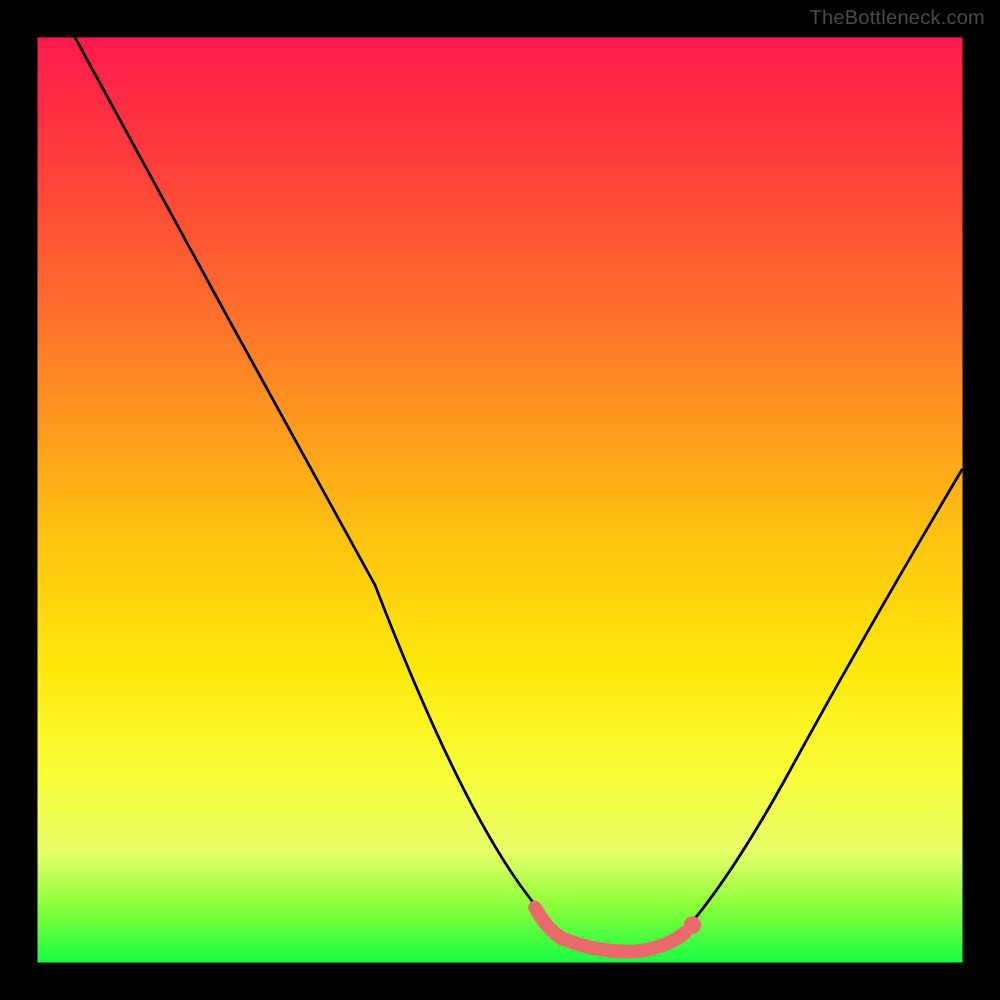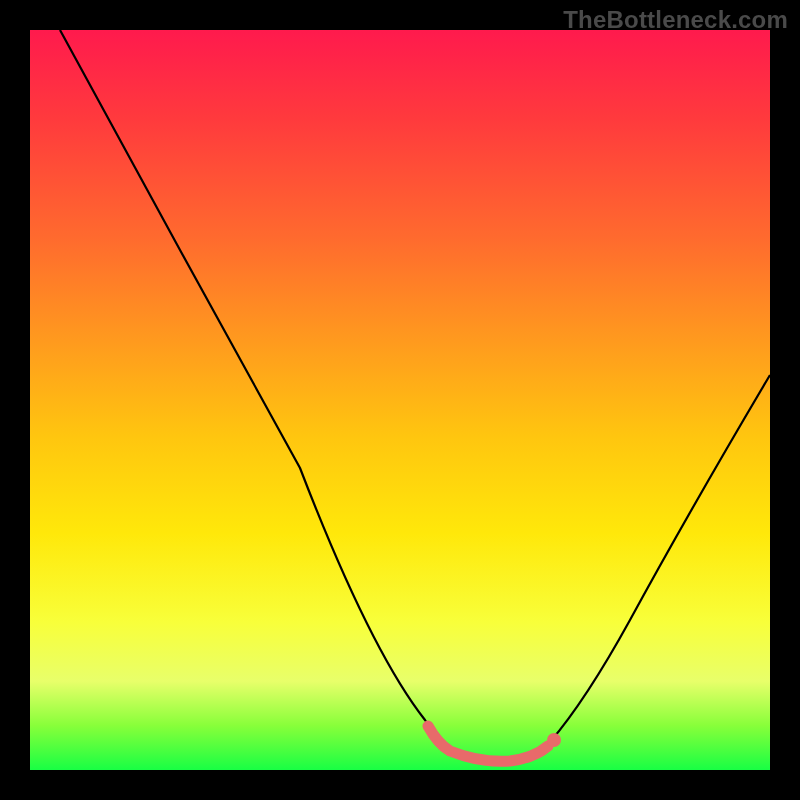--- a/index.html
+++ b/index.html
@@ -36,22 +36,22 @@
       #e8ff6a 88%,
       #88ff3a 94%,
       #18ff44 100%
     );
   }
   .watermark {
     position: absolute;
     top: 6px;
     right: 12px;
     color: #4a4a4a;
-    font-size: 24px;
-    font-weight: 700;
+    font-size: 16px;
+    font-weight: 400;
     letter-spacing: 0.2px;
     user-select: none;
   }
   svg.overlay {
     position: absolute;
     left: 0;
     top: 0;
     width: 740px;
     height: 740px;
     overflow: visible;

